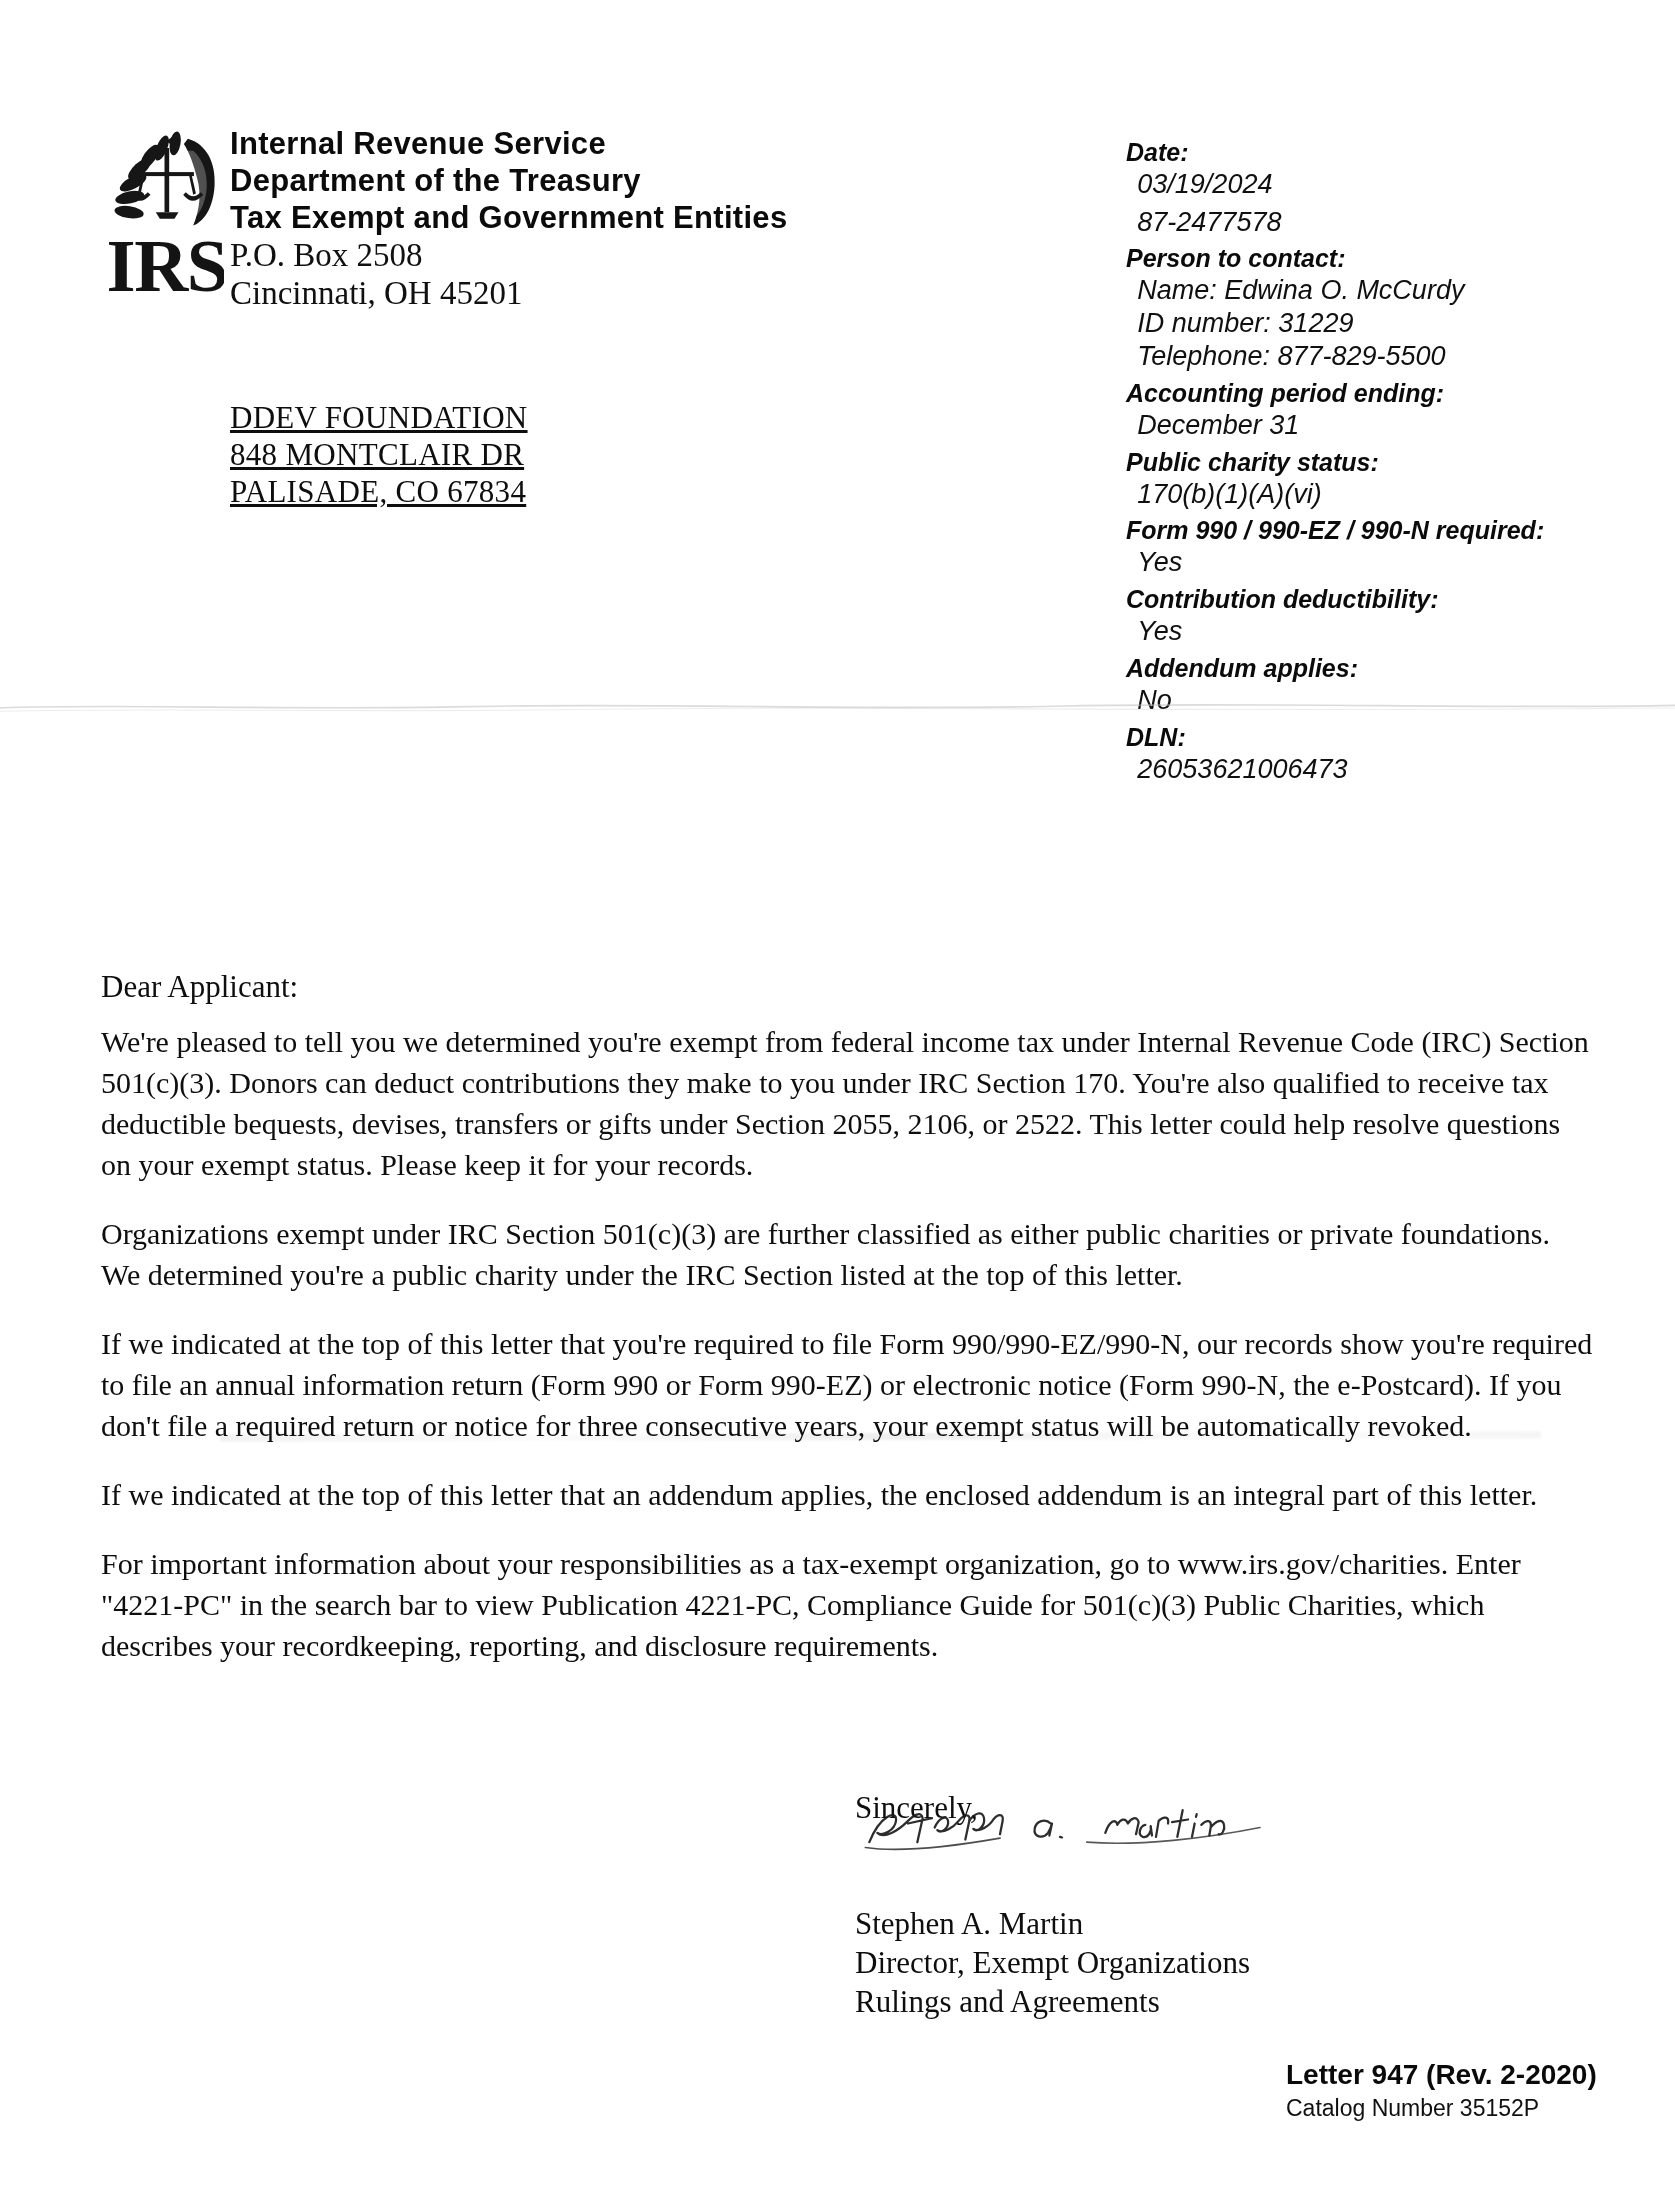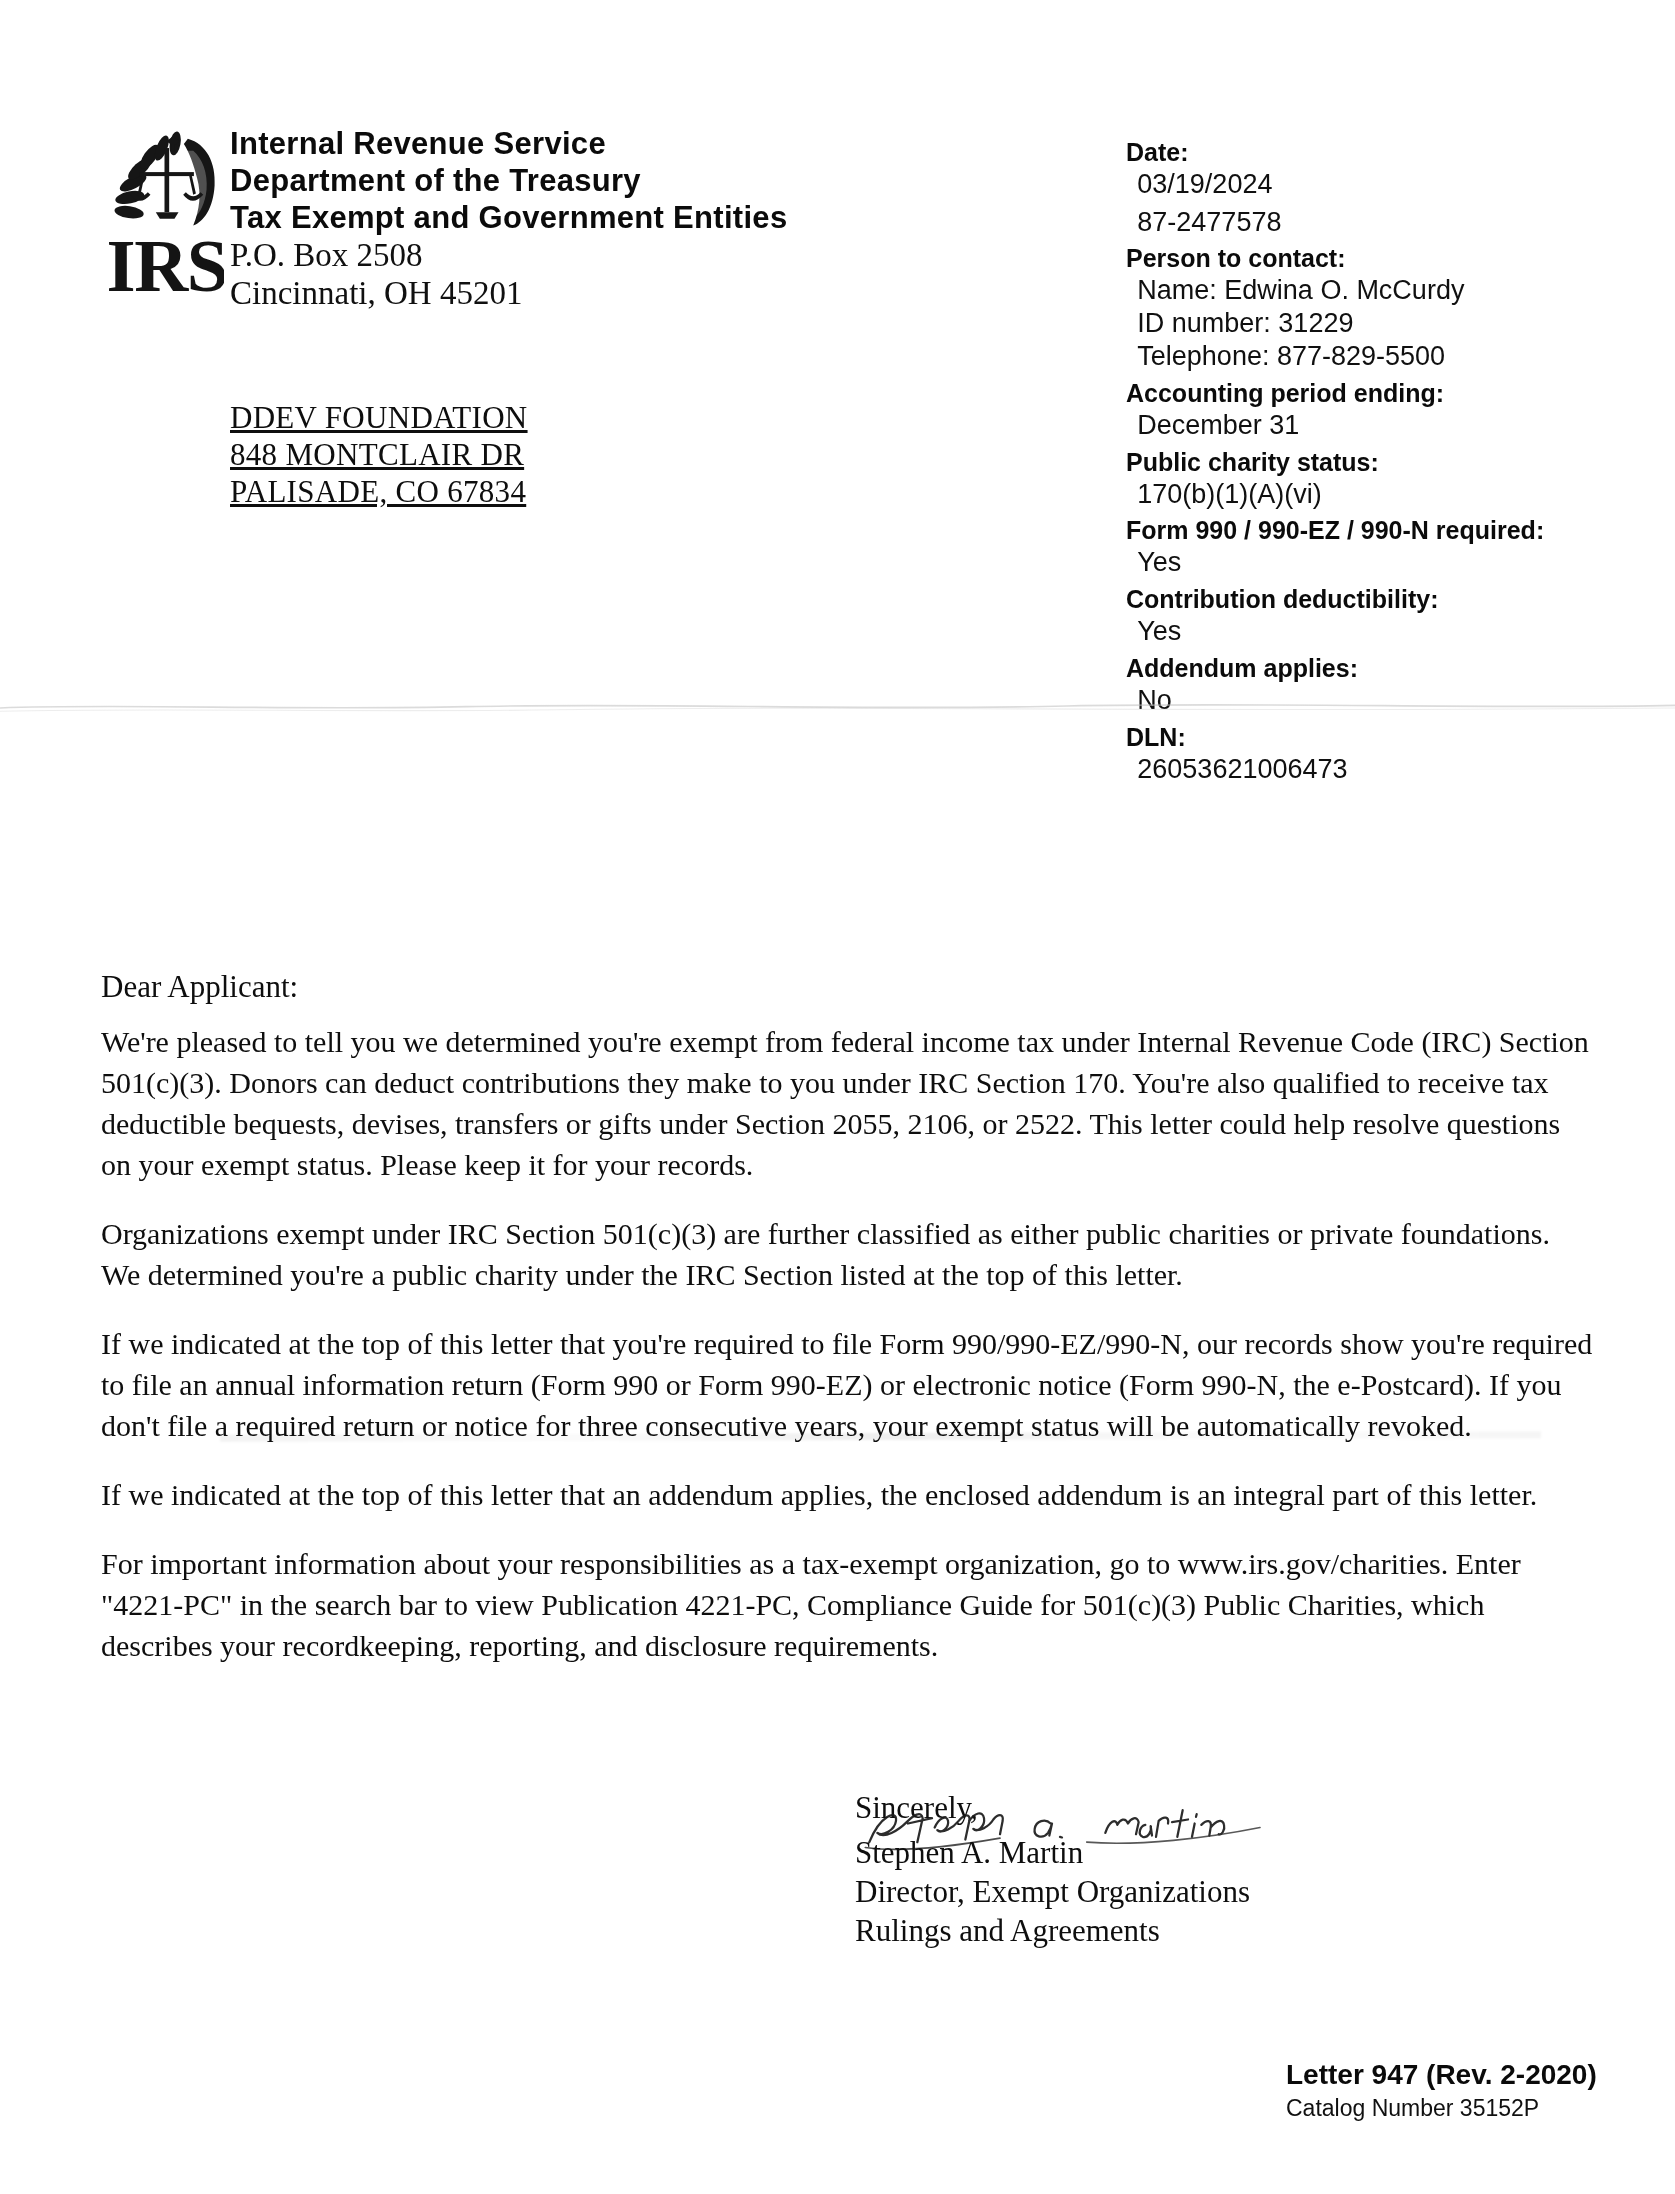--- a/index.html
+++ b/index.html
@@ -27,21 +27,21 @@
     font-size:33px;line-height:38px;color:#101010;white-space:nowrap;
   }
   .agency .serif-line:first-of-type{margin-top:5.3px;}
 
   
   .recipient{position:absolute;left:230px;top:399px;}
   .recipient div{font-size:31px;line-height:37px;letter-spacing:0.3px;color:#0e0e0e;white-space:nowrap;text-decoration:underline;}
 
   
   .info{position:absolute;left:1126px;top:137px;width:534px;}
-  .field{margin-bottom:4.7px;}
+  .field{margin-bottom:4.7px;font-style:italic;}
   .field .label{
     font-family:"Liberation Sans", sans-serif;font-weight:bold;
     font-size:25px;line-height:31px;color:#0b0b0b;white-space:nowrap;
   }
   .field .val{
     font-family:"Liberation Sans", sans-serif;
     font-size:27px;line-height:33px;color:#101010;
     padding-left:11.3px;white-space:nowrap;
   }
 
@@ -54,21 +54,21 @@
   }
 
   
   .body-text{position:absolute;left:101px;top:966px;width:1494px;}
   .salutation{font-size:31px;line-height:41px;margin-bottom:14px;color:#0e0e0e;}
   .para{font-size:30px;line-height:41px;margin-bottom:28px;color:#0e0e0e;text-align:left;}
 
   
   .closing{position:absolute;left:855px;top:1790px;font-size:31px;color:#0e0e0e;}
   .sig-script{position:absolute;left:860px;top:1786px;width:440px;height:87px;}
-  .signer{position:absolute;left:855px;top:1833px;}
+  .signer{position:absolute;left:855px;top:1904px;}
   .signer div{font-size:31px;line-height:39px;color:#0e0e0e;white-space:nowrap;}
 
   
   .footer{position:absolute;left:1286px;top:2058px;}
   .footer .letter-id{
     font-family:"Liberation Sans", sans-serif;font-weight:bold;
     font-size:28px;line-height:33px;color:#0a0a0a;white-space:nowrap;
   }
   .footer .catalog{
     font-family:"Liberation Sans", sans-serif;

